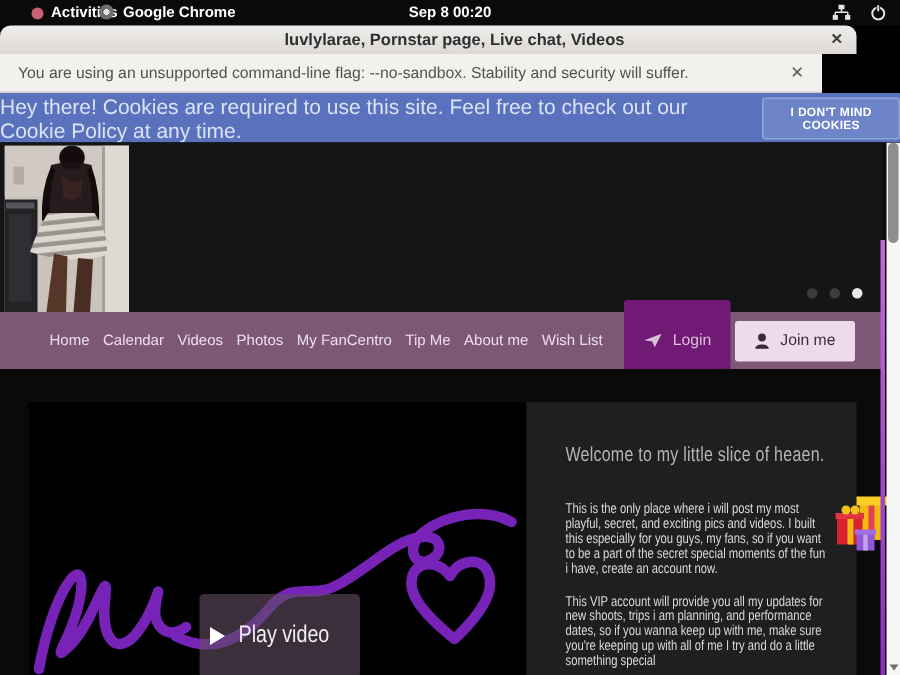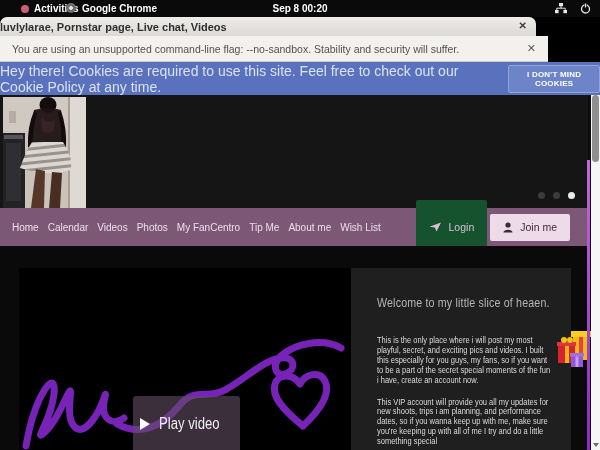--- a/index.html
+++ b/index.html
@@ -14,22 +14,22 @@
   .activities{display:flex;align-items:center;gap:5px;margin-left:21px;}
   .act-dot{width:8px;height:8px;border-radius:50%;background:#ca5f74;}
   .appmenu{position:absolute;left:66px;display:flex;align-items:flex-start;gap:6px;}
   .chrome-ico{width:10px;height:10px;border-radius:50%;
     background:radial-gradient(circle,#e0e0e0 0 28%,#6f6f6f 30% 100%);}
   .clock{position:absolute;left:50%;transform:translateX(-50%);}
   .tray{position:absolute;right:9px;display:flex;align-items:center;gap:13px;}
   
   .titlebar{position:absolute;top:17px;left:0;width:536px;height:19px;
     background:linear-gradient(#efedeb,#dbd8d5);border-radius:7px 7px 0 0;
-    display:flex;align-items:center;justify-content:flex-start;
-    font-size:11px;color:#2f2f2f;font-weight:bold;}
+    display:flex;align-items:center;justify-content:center;
+    font-size:11px;color:#2f2f2f;font-weight:bold;padding-left:35px;}
   .tb-close{position:absolute;right:9px;top:3px;font-size:10px;color:#3c3c3c;
     font-weight:bold;cursor:default;}
   
   .infobar{position:absolute;top:36px;left:0;width:548px;height:26px;box-sizing:border-box;
     background:#f3f1ee;border-bottom:1px solid #cfcdc9;display:flex;align-items:center;
     padding:0 12px;font-size:10.5px;color:#54524d;}
   .ib-close{margin-left:auto;color:#5a5a5a;font-size:11px;}
   
   .cookiebar{position:absolute;top:62px;left:0;width:600px;height:33px;background:#5a72bd;
     display:flex;align-items:center;justify-content:center;gap:10px;}
@@ -41,24 +41,24 @@
     background:#0d0d0d;overflow:hidden;}
   
   .hero{position:absolute;top:0;left:0;width:588px;height:113px;background:#151515;}
   .photo{position:absolute;left:3px;top:2px;width:83px;height:111px;}
   .dots{position:absolute;left:538px;top:97px;display:flex;gap:8px;}
   .dot{width:7px;height:7px;border-radius:50%;background:#3c3c3c;}
   .dot.active{background:#e9e9e9;}
   
   .nav{position:absolute;top:113px;left:0;width:588px;height:38px;background:#7d5876;
     display:flex;align-items:center;}
-  .nav-items{display:flex;gap:9px;margin-left:12px;font-size:10px;color:#ecdfea;}
+  .nav-items{display:flex;gap:9px;margin-left:33px;font-size:10px;color:#ecdfea;}
   .nav-items span{white-space:nowrap;cursor:default;}
   .nav-actions{position:absolute;right:18px;display:flex;align-items:center;gap:3px;}
-  .login-btn{height:24px;background:#14532d;color:#d9bfd5;border-radius:2px;
+  .login-btn{height:24px;background:#701a75;color:#d9bfd5;border-radius:2px;
     display:flex;align-items:center;gap:7px;padding:15px 13px;font-size:10.5px;}
   .join-btn{height:27px;background:#eddbe9;color:#422c3e;border-radius:2px;
     display:flex;align-items:center;gap:7px;padding:0 13px;font-size:10.5px;}
   
   .content{position:absolute;top:151px;left:0;width:588px;height:204px;background:#0a0a0a;}
   .video-panel{position:absolute;left:19px;top:22px;width:332px;height:182px;
     background:#000;overflow:hidden;}
   .signature{position:absolute;left:0;top:0;}
   .play-btn{position:absolute;left:114px;top:128px;width:107px;height:56px;
     background:rgba(97,78,97,.6);border-radius:3px;display:flex;align-items:center;

